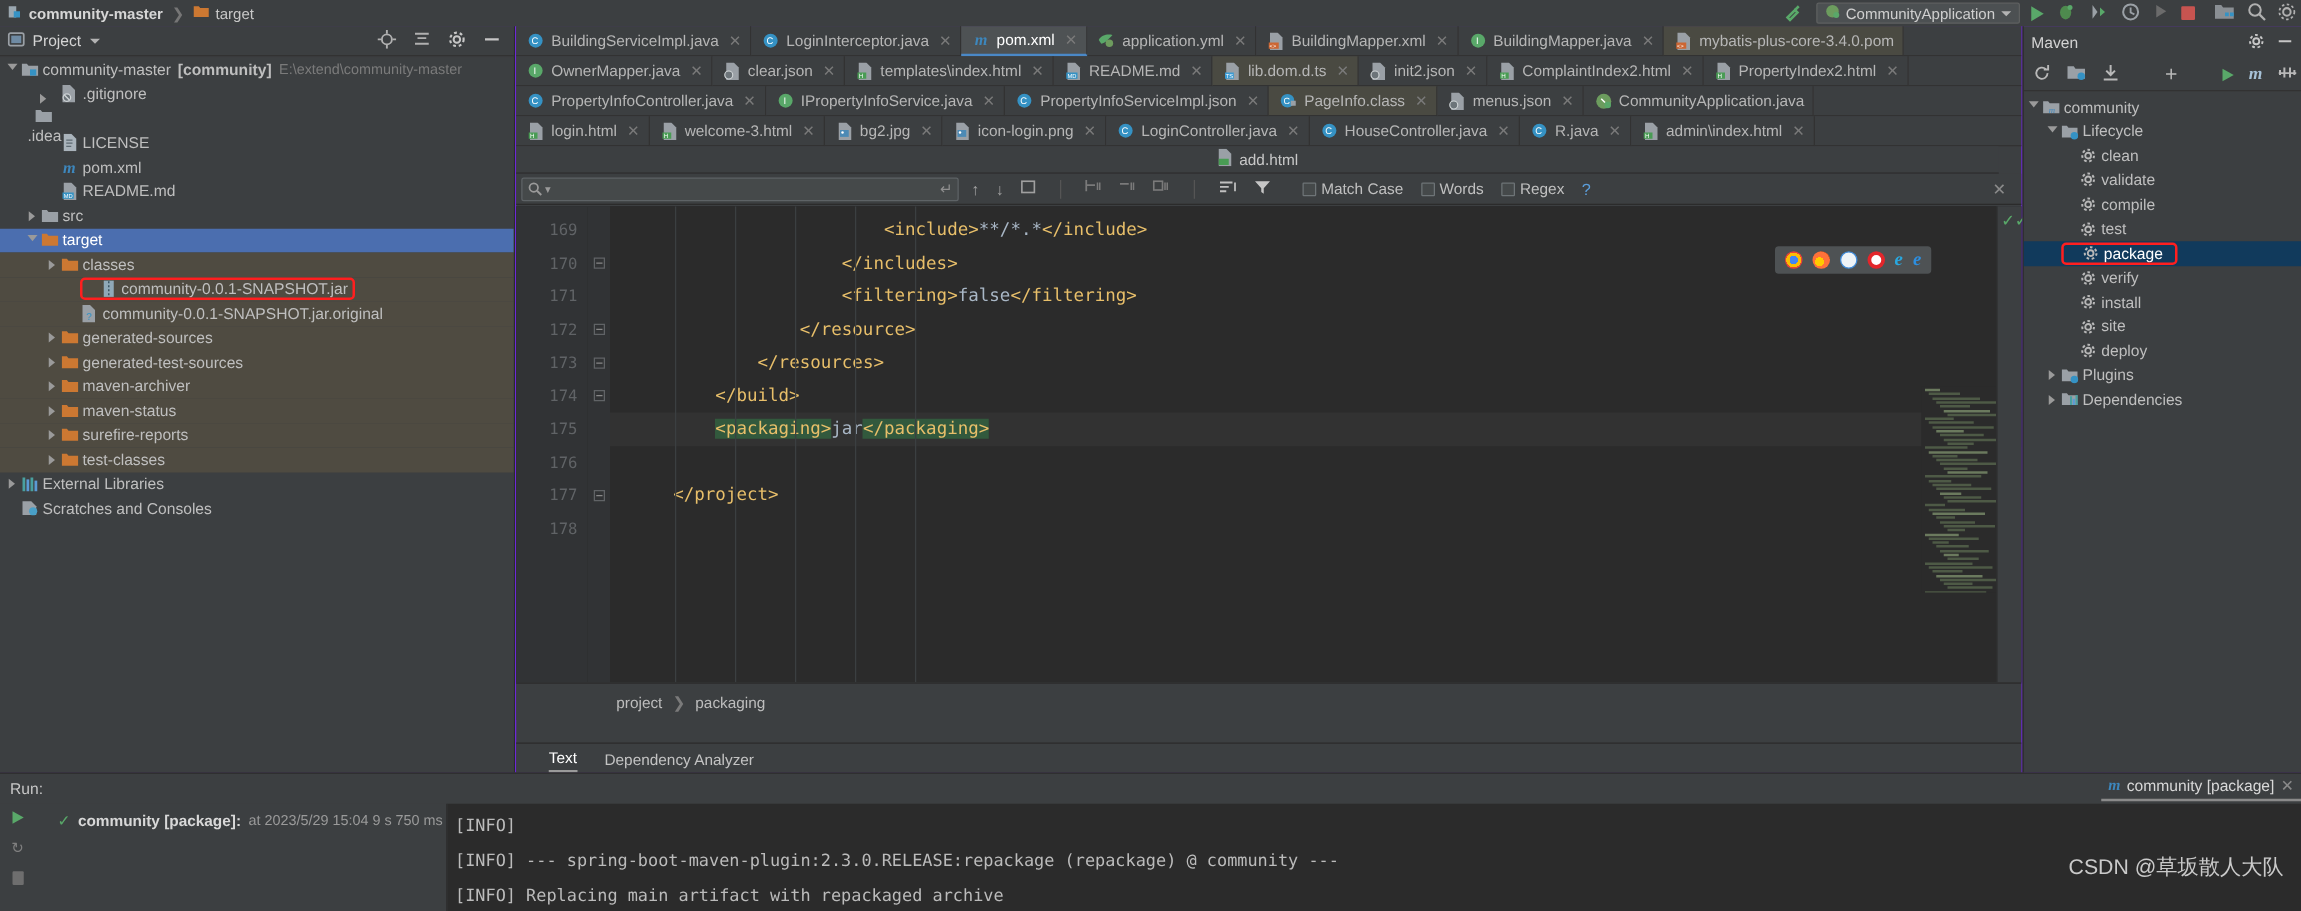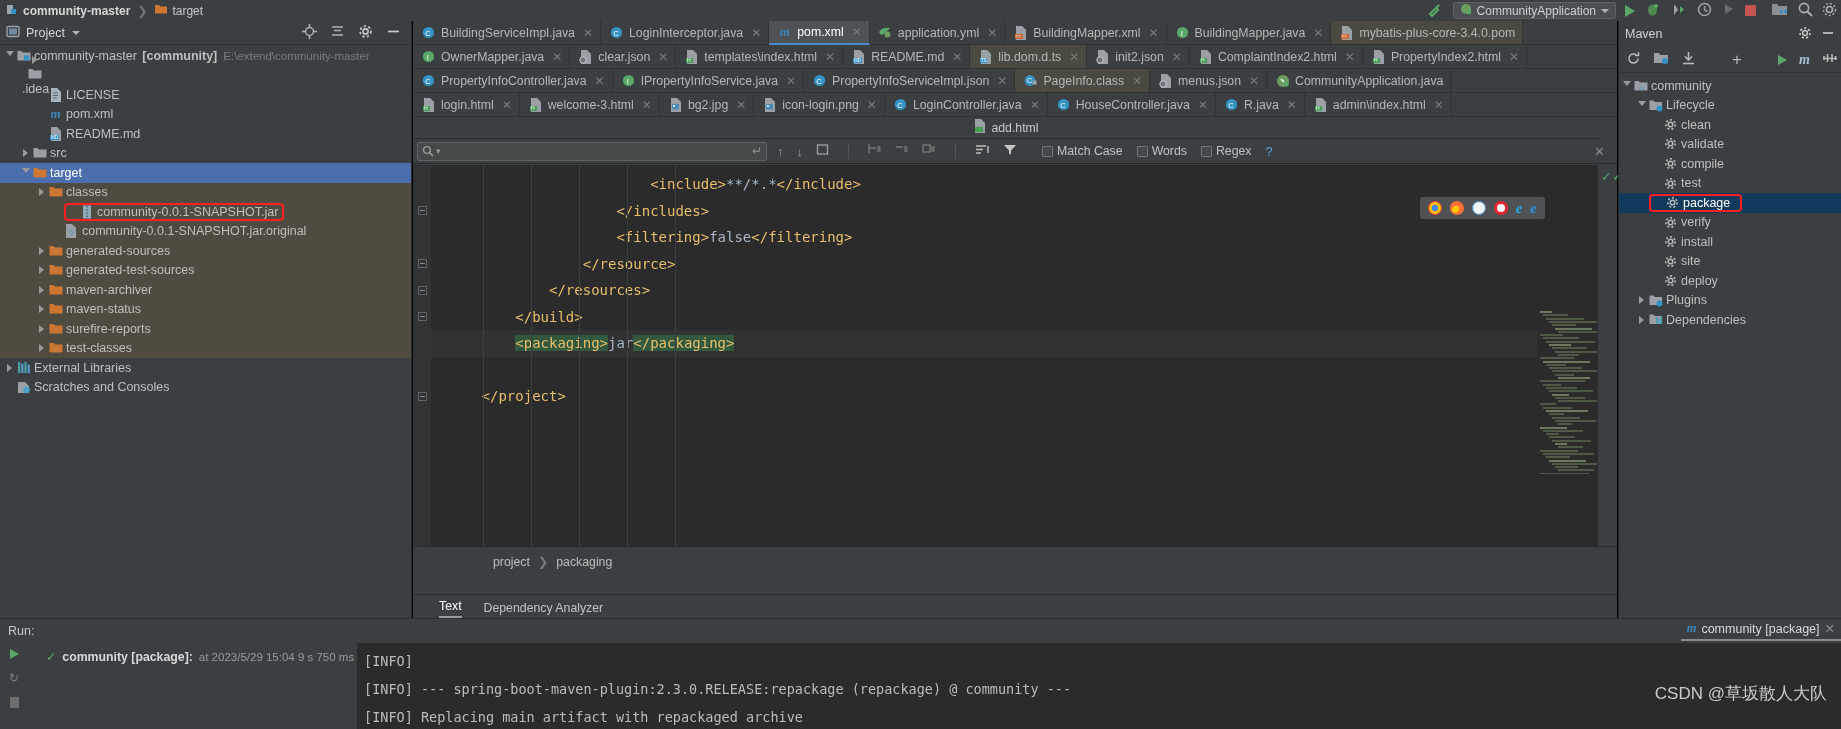--- a/index.html
+++ b/index.html
@@ -3,21 +3,21 @@
 <meta charset="utf-8">
 <style>
   * { box-sizing: border-box; margin:0; padding:0; }
   html,body{
     width:1841px; height:729px; overflow:hidden;
     background:#3c3f41;
     font-family:"Liberation Sans", sans-serif;
     font-size:13px; color:#bbbbbb;
     -webkit-font-smoothing:antialiased;
   }
-  .app{ position:relative; width:1841px; height:729px; background:#000000; }
+  .app{ position:relative; width:1841px; height:729px; background:#6d28d9; }
 
   
   .titlebar{
     position:absolute; left:0; top:0; width:1841px; height:21px;
     background:#3c3f41; display:flex; align-items:center;
   }
   .bc{ display:flex; align-items:center; gap:4px; padding-left:6px; }
   .bc .sep{ color:#767676; padding:0 3px; font-size:12px; }
   .bc-txt{ font-size:12px; color:#c8c8c8; }
   .bc-txt.b{ font-weight:bold; color:#d6d6d6; }
@@ -308,20 +308,33 @@
             </span>
             <span class="ibox">
               <svg width="14" height="14" viewBox="0 0 14 14">
                 <path d="M0.5 2h4l1.3 1.6H13.5V11.5H0.5z" fill="#9aa0a6"></path>
                 <rect x="7" y="6.5" width="5" height="5" fill="#3592c4"></rect>
               </svg>
             </span>
             <span class="lbl">community-master</span>
             <span class="lbl bold">&nbsp;[community]</span>
             <span class="dim">E:\extend\community-master</span>
+          </span>
+        </div>
+        <div class="row" style="padding-left: 36px;">
+          <span style="display: flex; align-items: center;">
+            <span class="arrow"></span>
+            <span class="ibox">
+              <svg width="13" height="14" viewBox="0 0 13 14">
+                <path d="M1 0h6l4 4v10H1z" fill="#9aa0a6"></path>
+                <circle cx="4.5" cy="10" r="3" fill="#6c7479" stroke="#cfd4d6" stroke-width="1"></circle>
+                <path d="M2.5 8l4 4" stroke="#cfd4d6" stroke-width="1.1"></path>
+              </svg>
+            </span>
+            <span class="lbl">.gitignore</span>
           </span>
         </div>
         <div class="row" style="padding-left: 20px;">
           <span style="display: flex; align-items: center; flex-direction: column;">
             <span class="arrow">
               <i></i>
             </span>
             <span class="ibox">
               <svg width="14" height="14" viewBox="0 0 14 14">
                 <path d="M0.5 2h4l1.3 1.6H13.5V11.5H0.5z" fill="#9aa0a6"></path>
@@ -924,20 +937,32 @@
           <span class="chk">
             <span class="chkbox"></span>
             <span>Regex</span>
           </span>
         </div>
       <span style="color:#5b9dd9;font-size:13px">?</span>
       <span style="margin-left:auto;color:#8a8a8a;padding-right:8px">✕</span>
     </div>
 
     <div class="codewrap">
+      <div class="gutter" id="gutter">
+          <div>169</div>
+          <div>170</div>
+          <div>171</div>
+          <div>172</div>
+          <div>173</div>
+          <div>174</div>
+          <div>175</div>
+          <div>176</div>
+          <div>177</div>
+          <div>178</div>
+        </div>
       <div class="foldcol" id="foldcol">
           <div></div>
           <div>
             <span class="fmark"></span>
           </div>
           <div></div>
           <div>
             <span class="fmark"></span>
           </div>
           <div>

